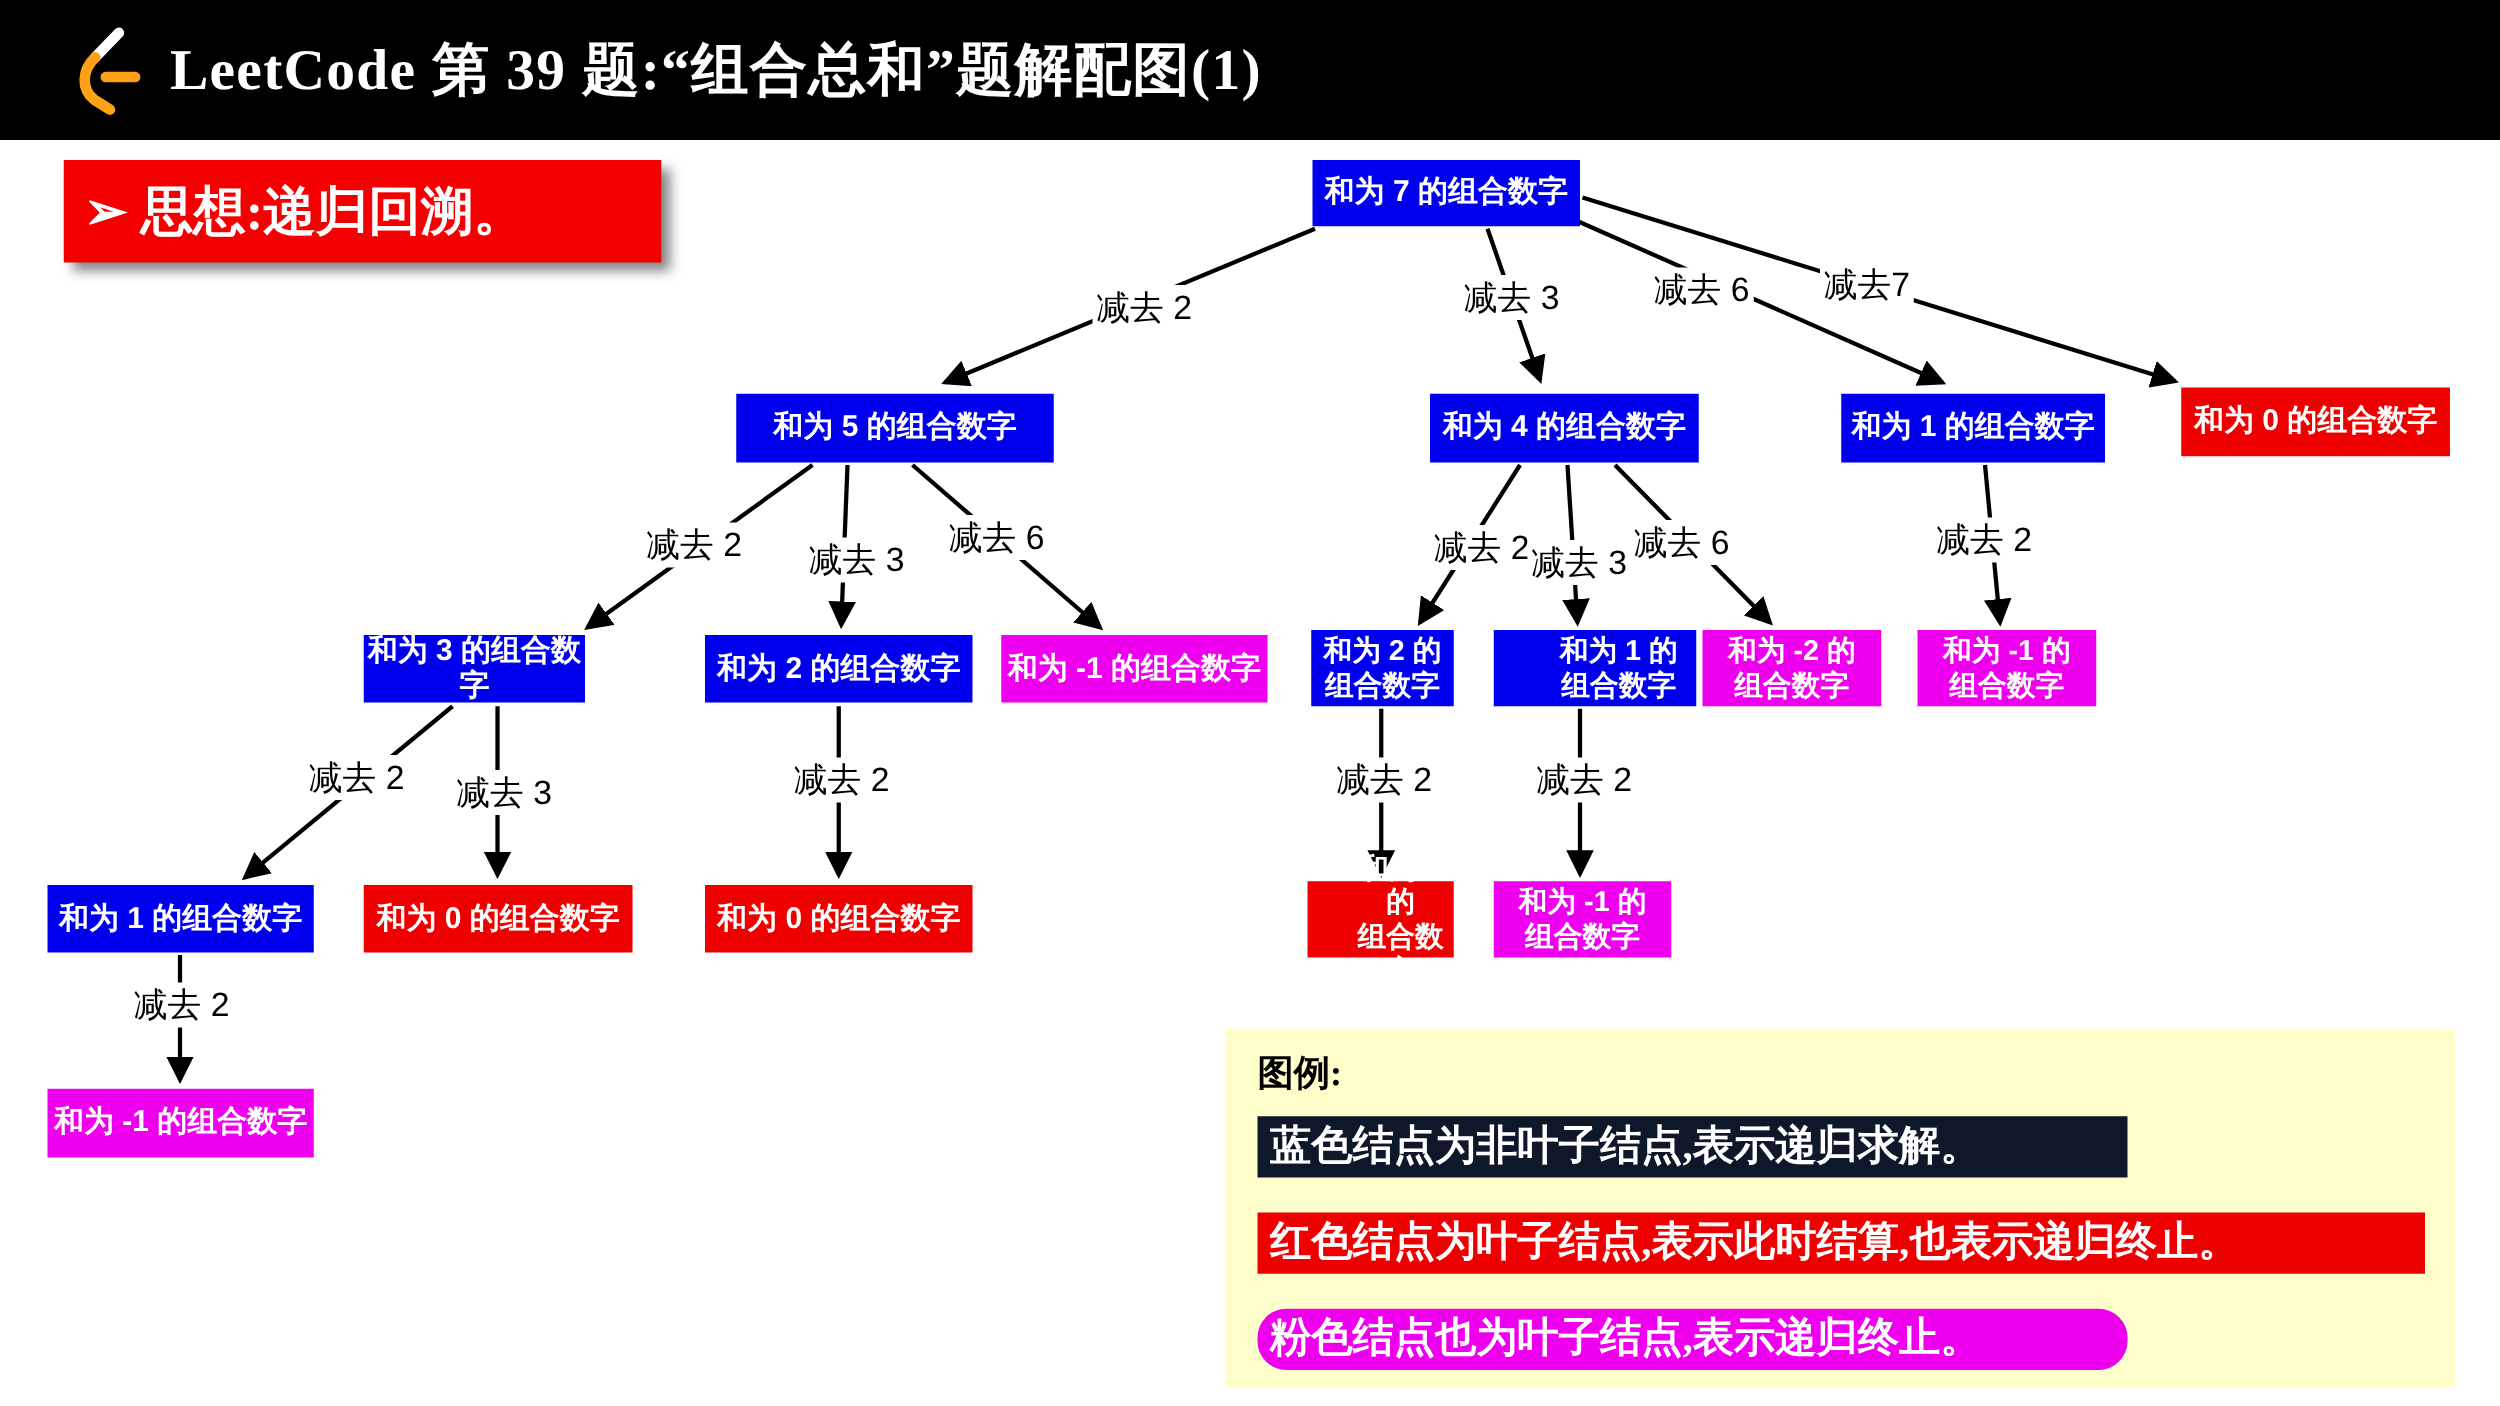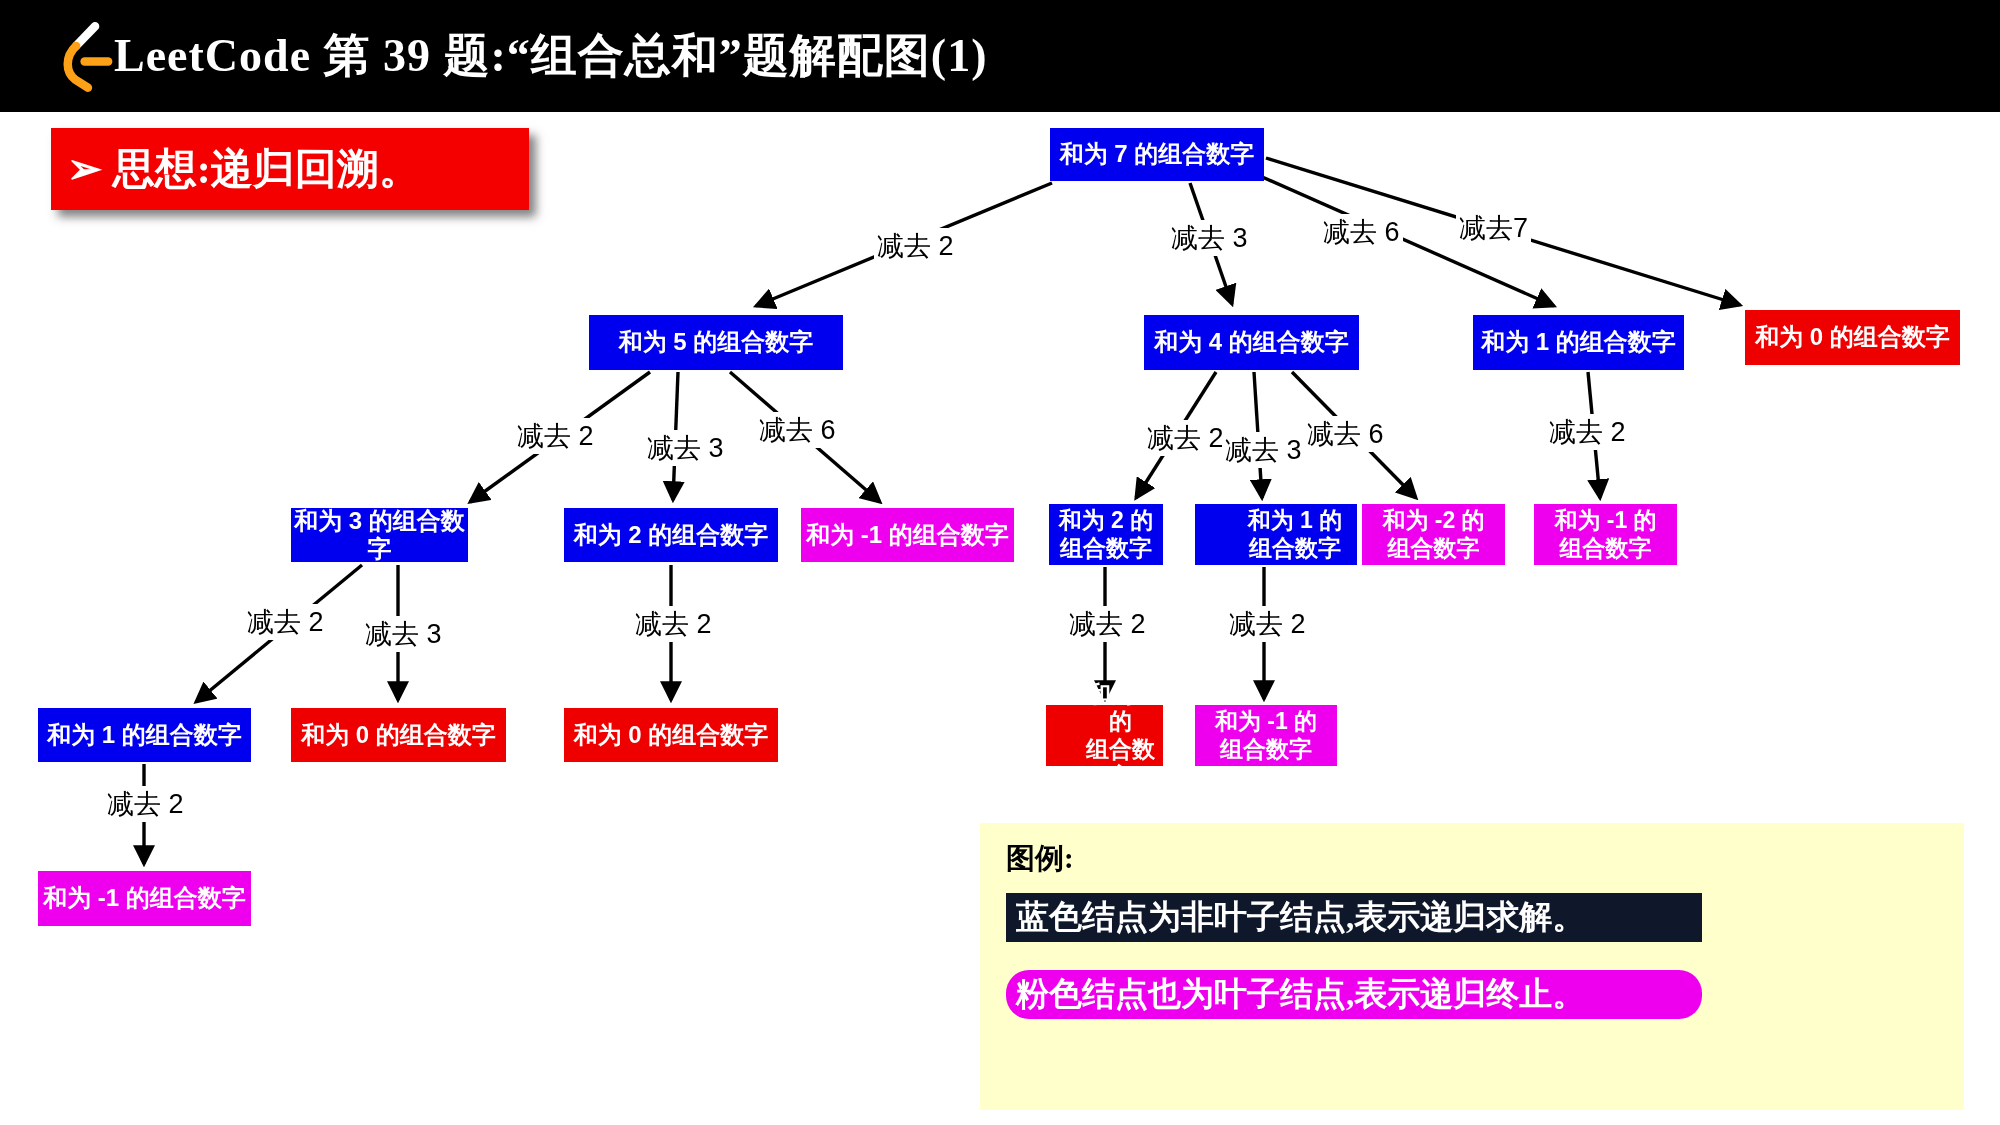--- a/index.html
+++ b/index.html
@@ -10,21 +10,21 @@
     font-family: "Liberation Sans", sans-serif;
     overflow: hidden;
   }
 
   
   .header {
     position: absolute; left: 0; top: 0;
     width: 2000px; height: 112px;
     background: #000000;
     display: flex; align-items: center;
-    padding-left: 52px; 
+    padding-left: 52px; gap: 22px;
     z-index: 5;
   }
   .logo { display: flex; align-items: center; }
   .title {
     color: #ffffff;
     font-size: 46px;
     font-weight: bold;
     font-family: "Liberation Serif", serif;
     letter-spacing: 1px;
     white-space: nowrap;
@@ -183,14 +183,15 @@
 <div class="edge-label" style="left:244px;top:604px;">减去 2</div>
 <div class="edge-label" style="left:362px;top:616px;">减去 3</div>
 <div class="edge-label" style="left:632px;top:606px;">减去 2</div>
 <div class="edge-label" style="left:1066px;top:606px;">减去 2</div>
 <div class="edge-label" style="left:1226px;top:606px;">减去 2</div>
 <div class="edge-label" style="left:104px;top:786px;">减去 2</div>
 
 <div class="legend">
   <div class="legend-title">图例:</div>
   <div class="legend-item blue">蓝色结点为非叶子结点,表示递归求解。</div>
+  <div class="legend-item red">红色结点为叶子结点,表示此时结算,也表示递归终止。</div>
   <div class="legend-item magenta">粉色结点也为叶子结点,表示递归终止。</div>
 </div>
 
 </body></html>

